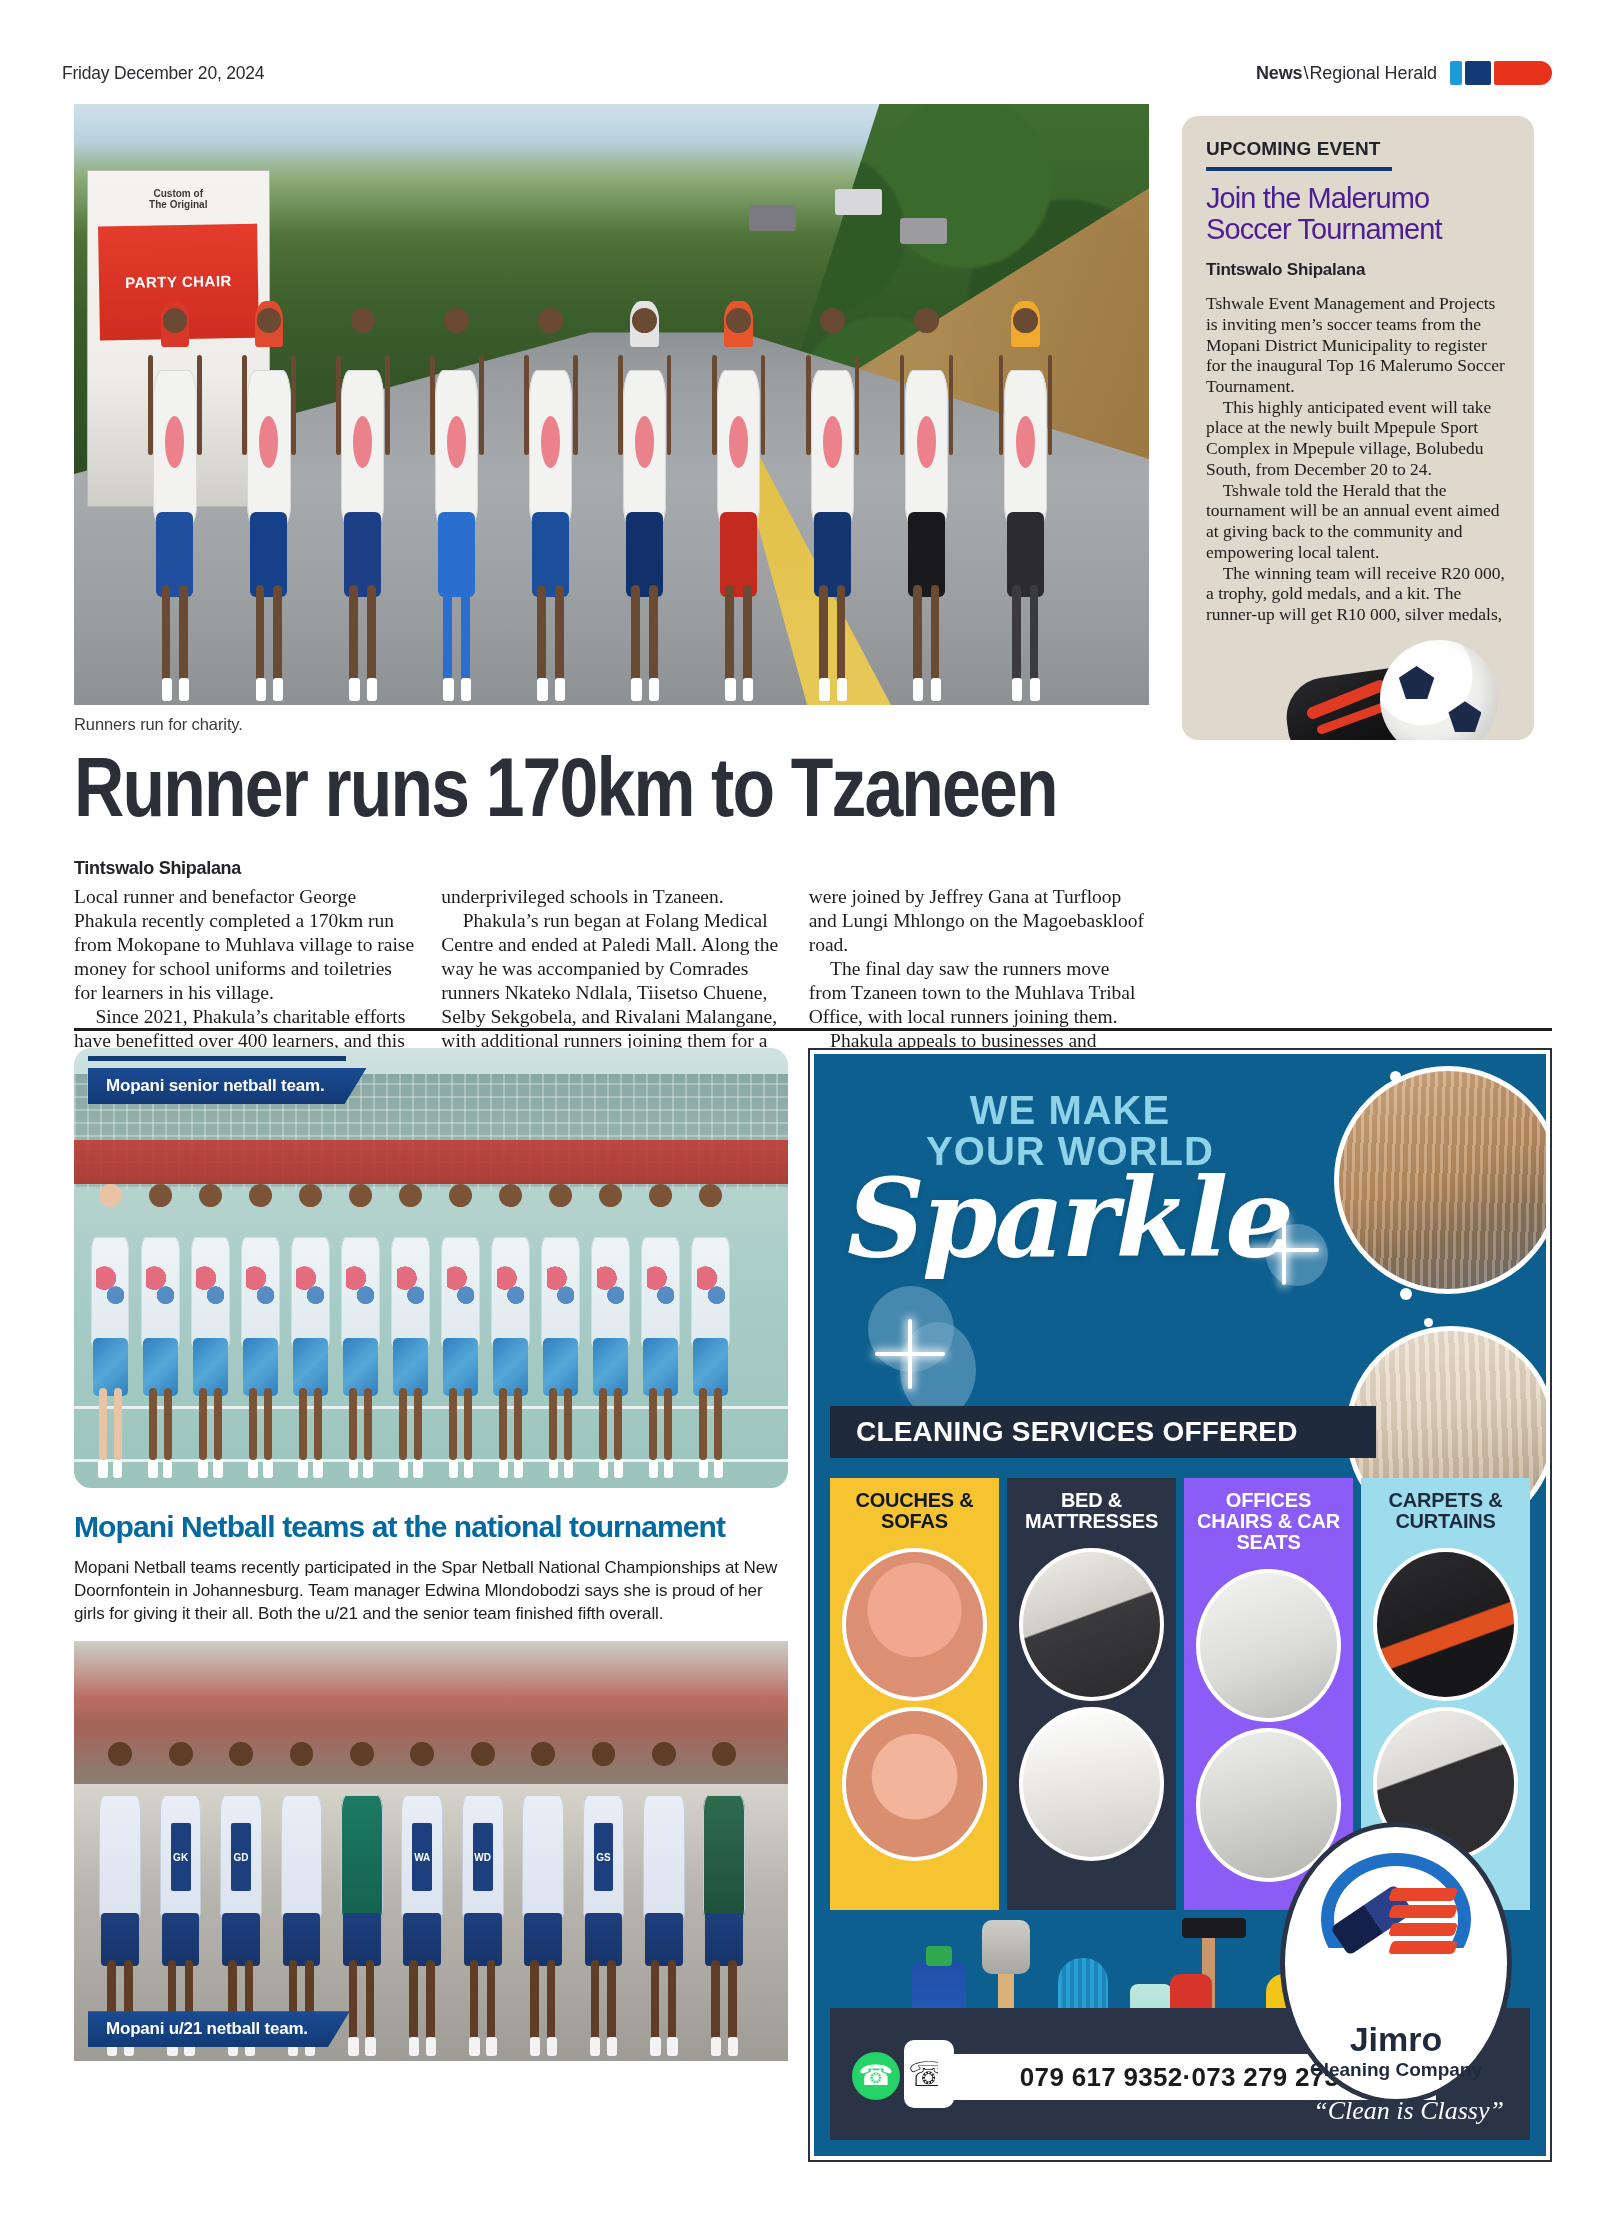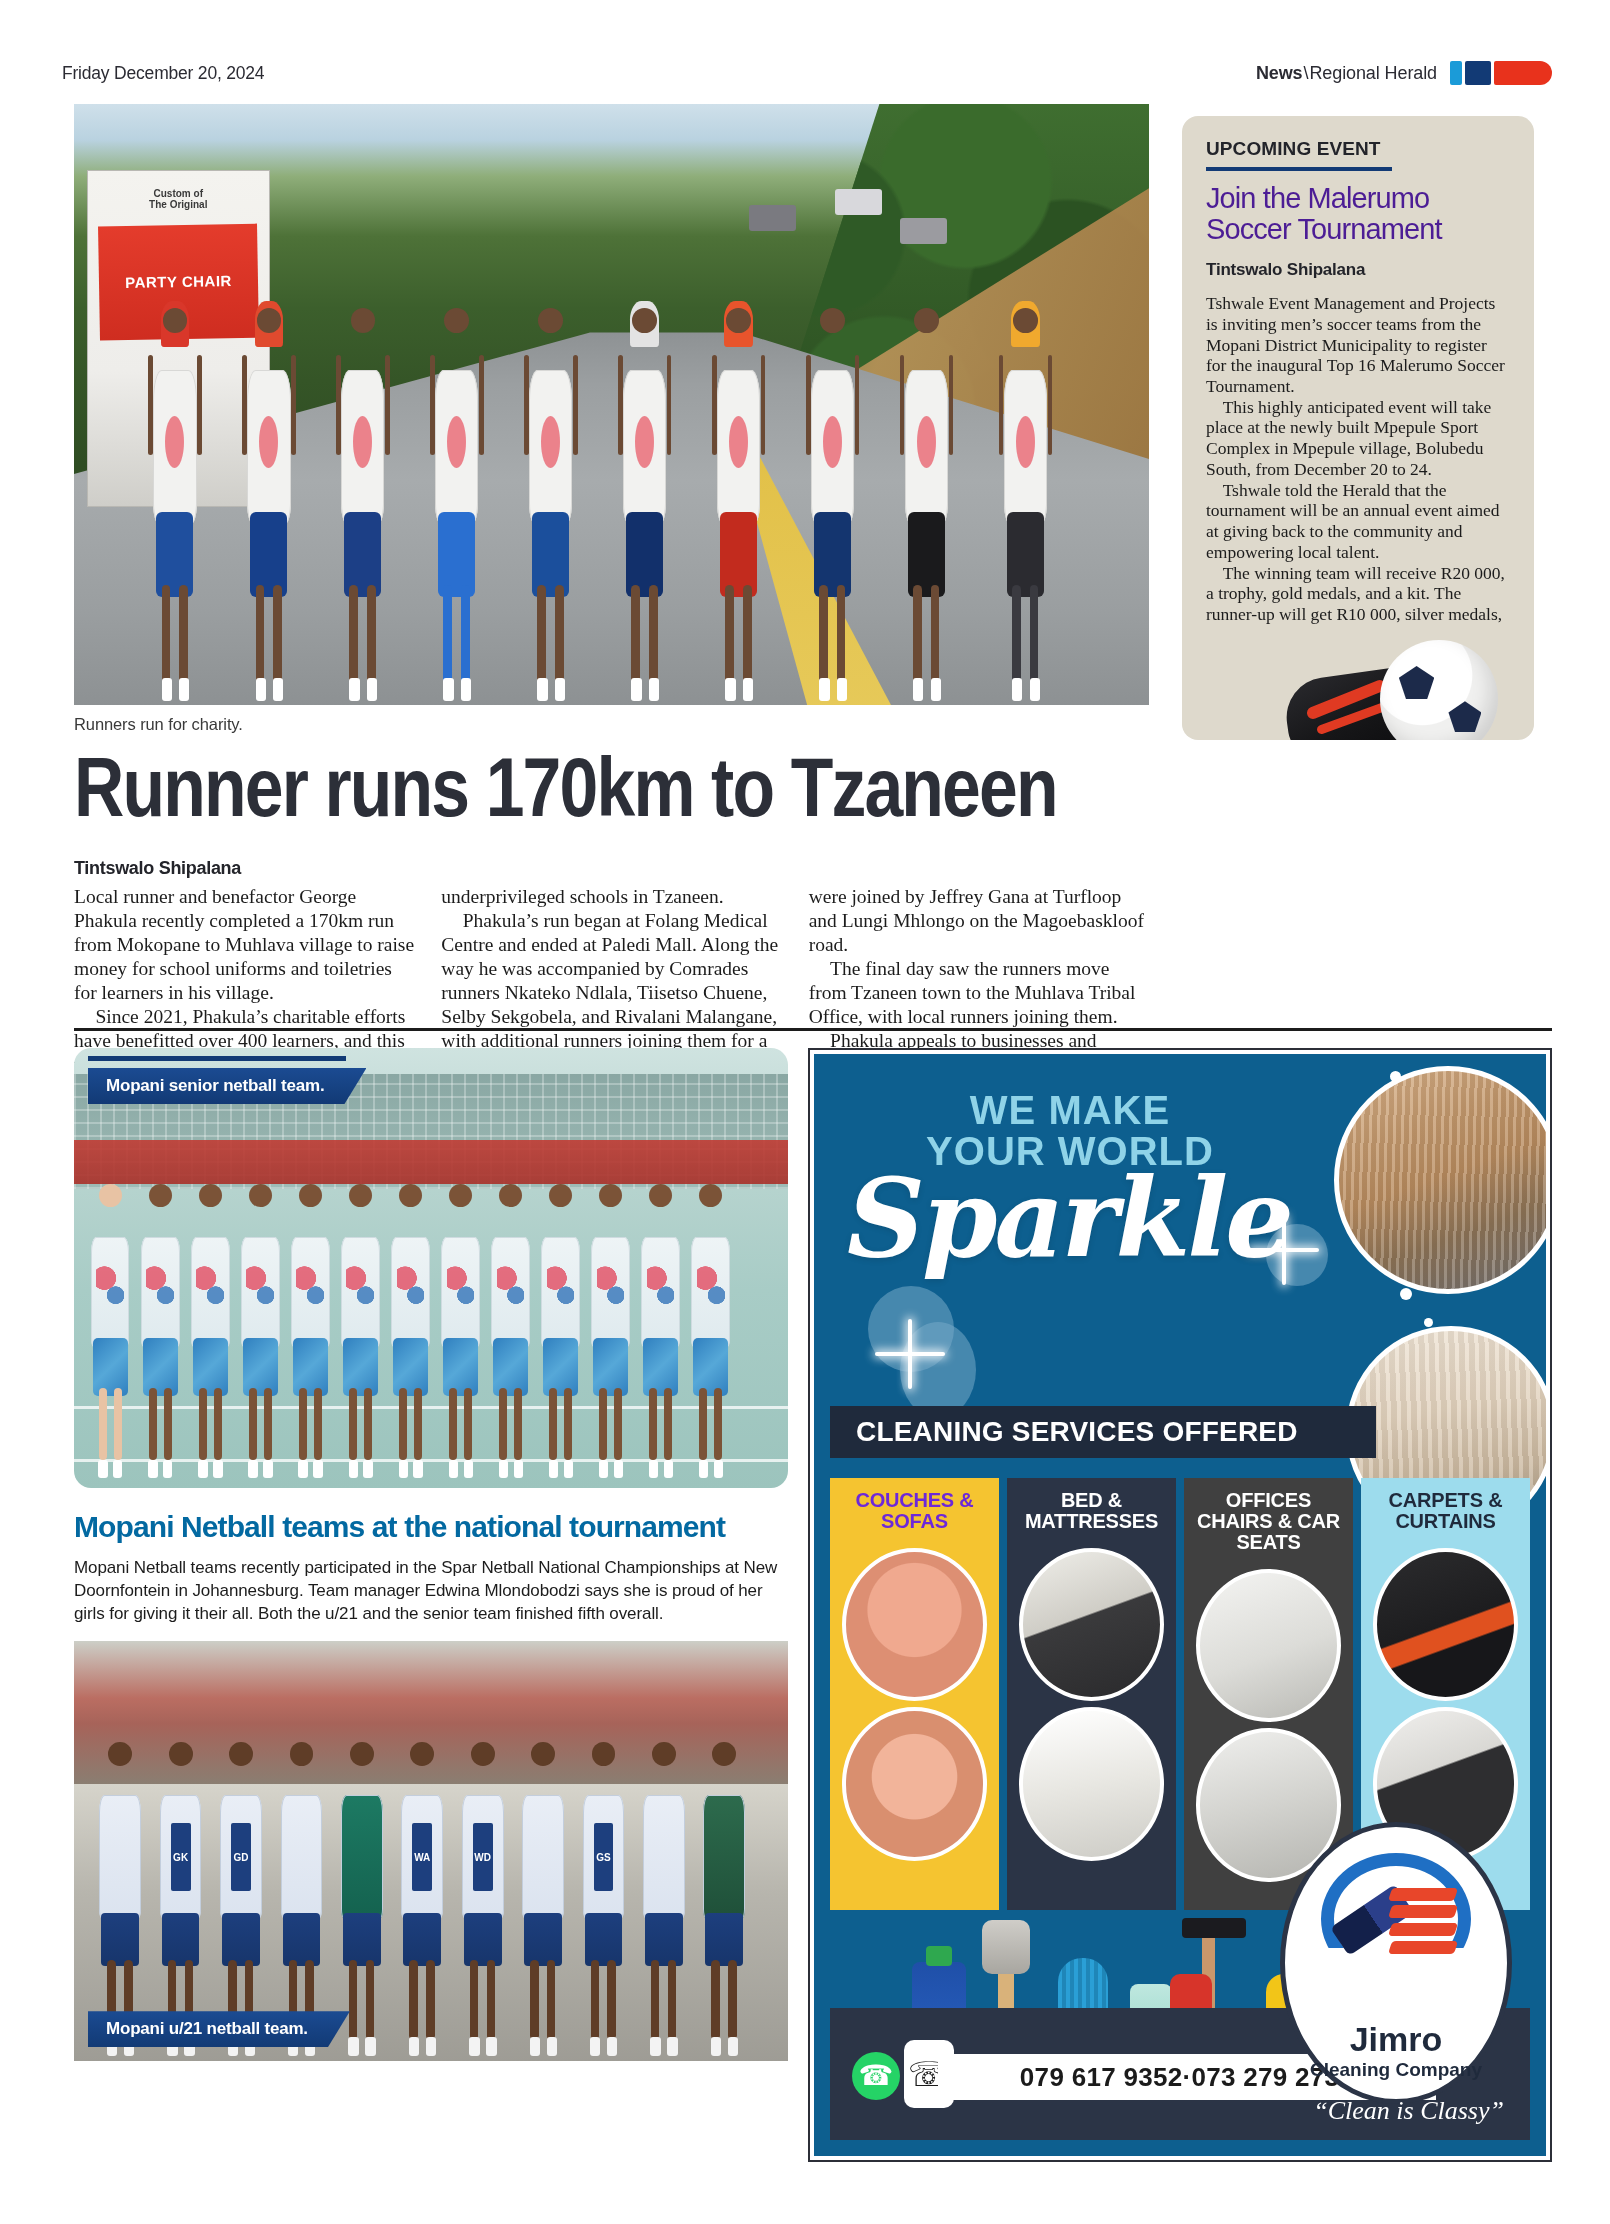--- a/index.html
+++ b/index.html
@@ -291,23 +291,23 @@
   }
   .ad-strip span { color:#fff; font-weight:800; font-size:28px; letter-spacing:0.2px; }
 
   .ad-cats { position:absolute; left:16px; right:16px; top:424px; height:432px;
     display:grid; grid-template-columns: repeat(4, 1fr); gap:8px; }
   .cat { position:relative; overflow:hidden; }
   .cat .t {
     padding:12px 6px 10px; text-align:center; font-weight:800; font-size:20px; line-height:1.05;
     letter-spacing:-0.2px;
   }
-  .cat.c1 { background:#f5c430; } .cat.c1 .t { color:#6d28d9; }
+  .cat.c1 { background:#f5c430; } .cat.c1 .t { color:#0f172a; }
   .cat.c2 { background:#2b3446; } .cat.c2 .t { color:#ffffff; }
-  .cat.c3 { background:#404040; } .cat.c3 .t { color:#ffffff; }
+  .cat.c3 { background:#8b5cf6; } .cat.c3 .t { color:#ffffff; }
   .cat.c4 { background:#9ddced; } .cat.c4 .t { color:#1f2a3c; }
   .thumb { margin: 6px auto; width: 86%; padding-bottom: 86%; border-radius:50%;
     border:4px solid #fff; background:#ddd; position:relative; overflow:hidden; }
   .t-couch1 { background: radial-gradient(circle at 50% 40%, #f0a98f 0 42%, #dd8f73 43% 100%); }
   .t-couch2 { background: radial-gradient(circle at 50% 45%, #f2b49a 0 40%, #d98f6f 41% 100%); }
   .t-bed1 { background: linear-gradient(160deg,#efeee9 0%, #cfcdc6 44%, #3a3a3c 45%, #2a2a2c 100%); }
   .t-bed2 { background: linear-gradient(170deg,#ffffff 0%, #e8e7e2 50%, #cdccc6 100%); }
   .t-off1 { background: linear-gradient(160deg,#f4f4f2 0%, #dcdcd8 55%, #b9b9b4 100%); }
   .t-off2 { background: linear-gradient(165deg,#efefed 0%, #d4d4d0 48%, #b5b5b0 100%); }
   .t-carp1 { background: linear-gradient(160deg,#2c2c2e 0%, #1d1d1f 50%, #e0511f 51% 62%, #17171a 63% 100%); }

